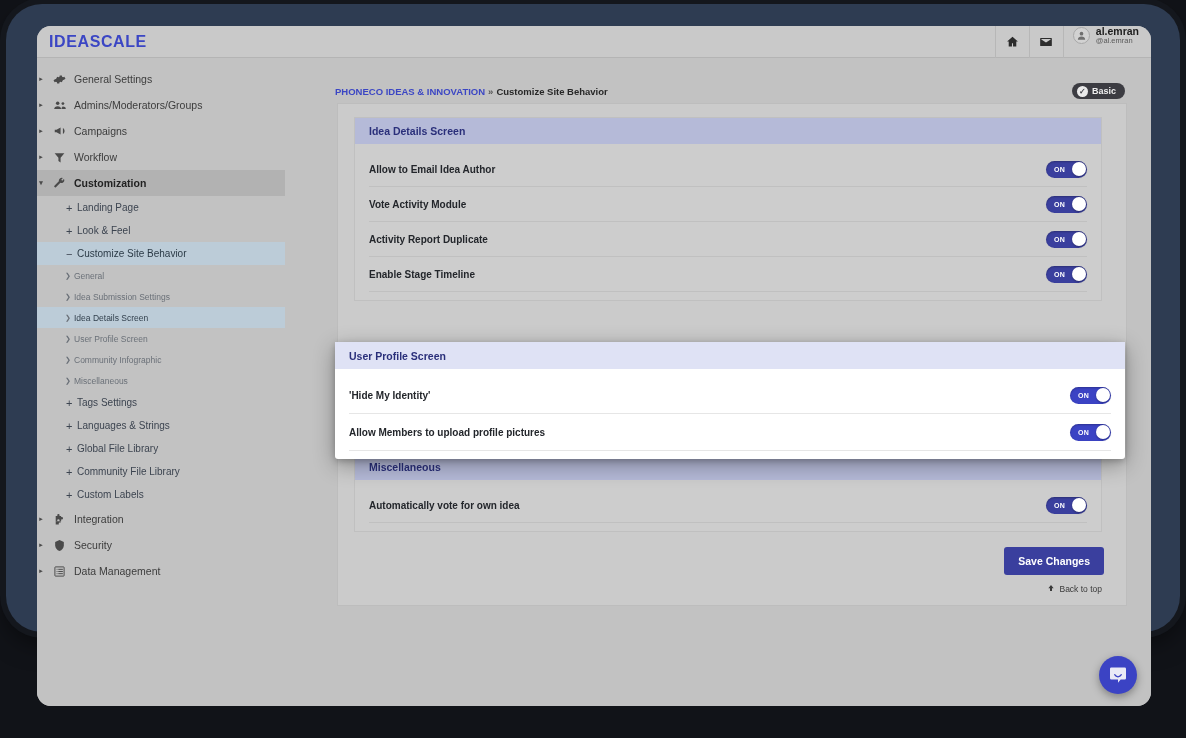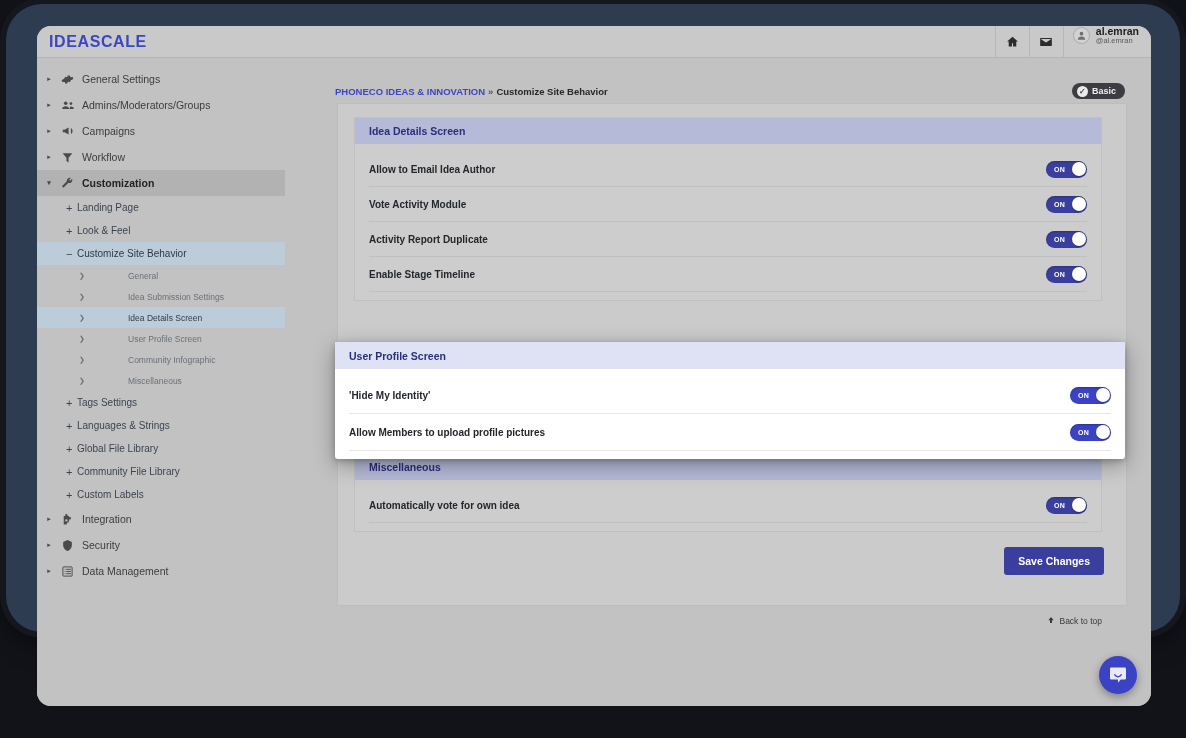--- a/index.html
+++ b/index.html
@@ -65,21 +65,21 @@
   
   #sidebar {
     position: absolute; left: 0; top: 32px;
     width: 248px; height: 648px;
     background: #c2c2c2;
     padding-top: 8px;
     overflow: hidden;
   }
   .nav-top {
     display: flex; align-items: center; gap: 7px;
-    height: 26px; padding-left: 8px;
+    height: 26px; 
     font-size: 10.5px; color: #3c3c3c;
   }
   .nav-top.active { background: #b2b2b2; font-weight: bold; color: #222; }
   .caret {
     width: 8px; text-align: center; font-size: 7px; color: #4a4a4a;
     flex: 0 0 8px;
   }
   .nav-ico {
     width: 15px; height: 15px; flex: 0 0 15px;
     display: flex; align-items: center; justify-content: center;
@@ -87,22 +87,22 @@
   }
   .nav-sub {
     display: flex; align-items: center;
     height: 23px; padding-left: 29px;
     font-size: 10px; color: #3c4450;
   }
   .nav-sub.sel { background: #bcccd8; color: #2b3a46; }
   .pm { width: 11px; font-size: 11px; color: #3c4450; }
   .nav-sub2 {
     display: flex; align-items: center;
-    height: 21px; padding-left: 42px;
-    font-size: 8.5px; color: #6a7078; gap: 40px;
+    height: 21px; padding-left: 28px;
+    font-size: 8.5px; color: #6a7078;
   }
   .nav-sub2.sel { background: #bcccd8; color: #33414e; }
   .arw { width: 9px; font-size: 7px; color: #6a7078; }
 
   
   #content {
     position: absolute; left: 248px; top: 32px;
     width: 866px; height: 648px;
     background: #c2c2c2;
   }
@@ -185,21 +185,21 @@
   #card-user-profile .card-head { background: #dfe2f5; color: #2a2f7a; height: 27px; }
   #card-user-profile .setting-row { border-bottom: 1px solid #e6e6e6; height: 37px; }
 
   #save-changes {
     position: absolute; right: 22px; top: 443px;
     background: #3a3f9e; color: #fff;
     font-size: 10.5px; font-weight: bold;
     padding: 8px 14px; border: none; border-radius: 3px;
   }
   #back-to-top {
-    position: absolute; right: 24px; top: 512px;
+    position: absolute; right: 24px; top: 480px;
     font-size: 8.5px; color: #3a3a3a;
     display: flex; align-items: center; gap: 4px;
   }
 
   #chat-bubble {
     position: absolute; right: 14px; bottom: 12px;
     width: 38px; height: 38px; border-radius: 50%;
     background: #3b43c4;
     display: flex; align-items: center; justify-content: center;
     box-shadow: 0 3px 8px rgba(0,0,0,.35);

